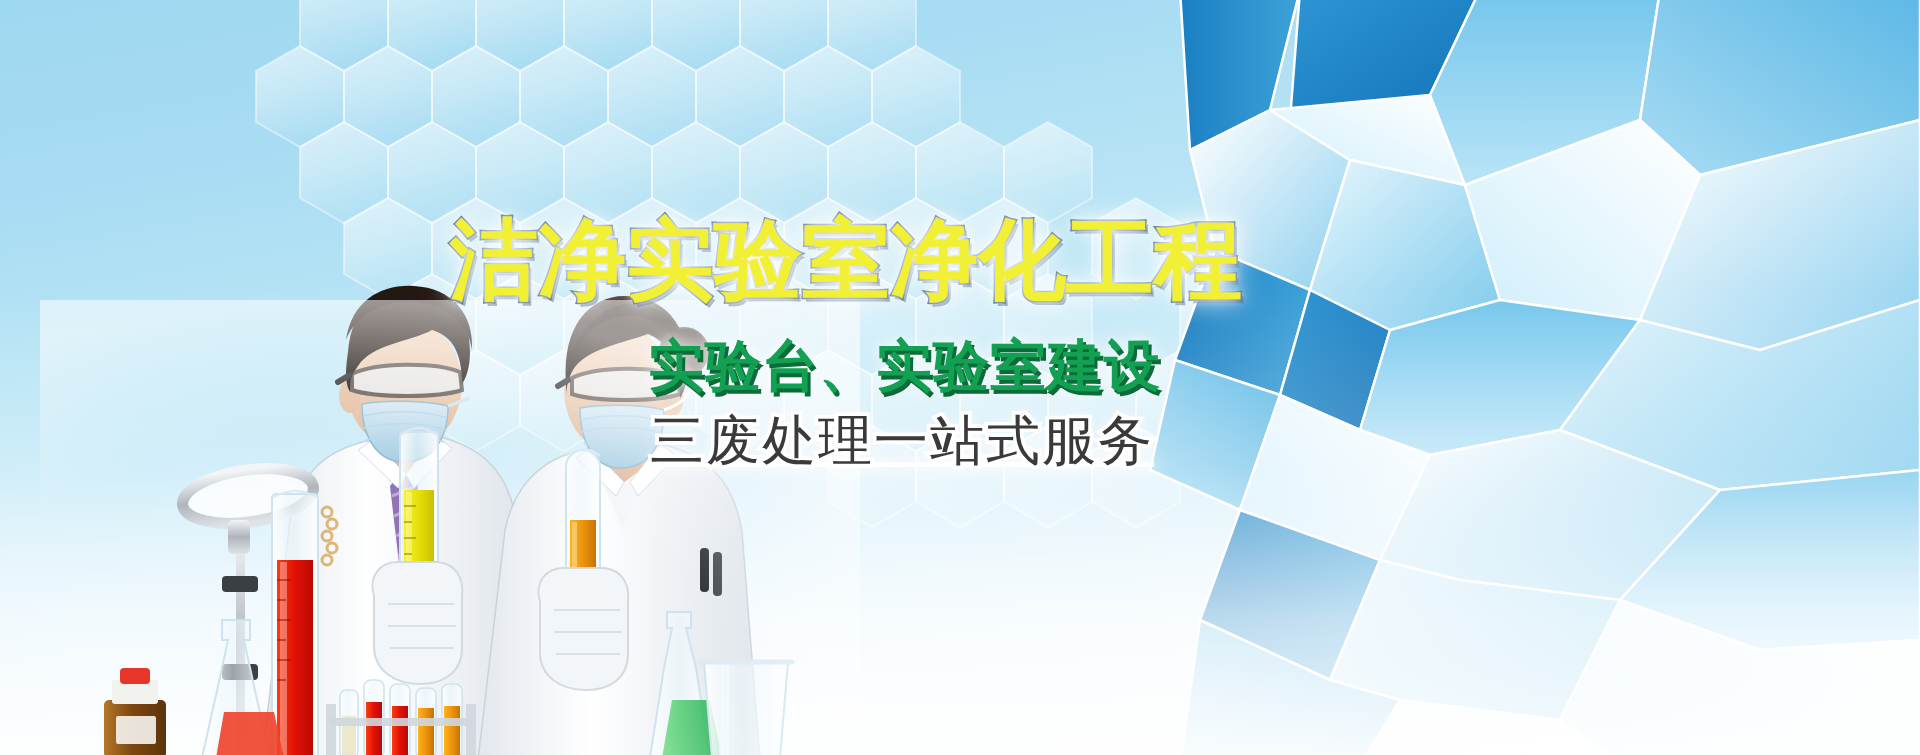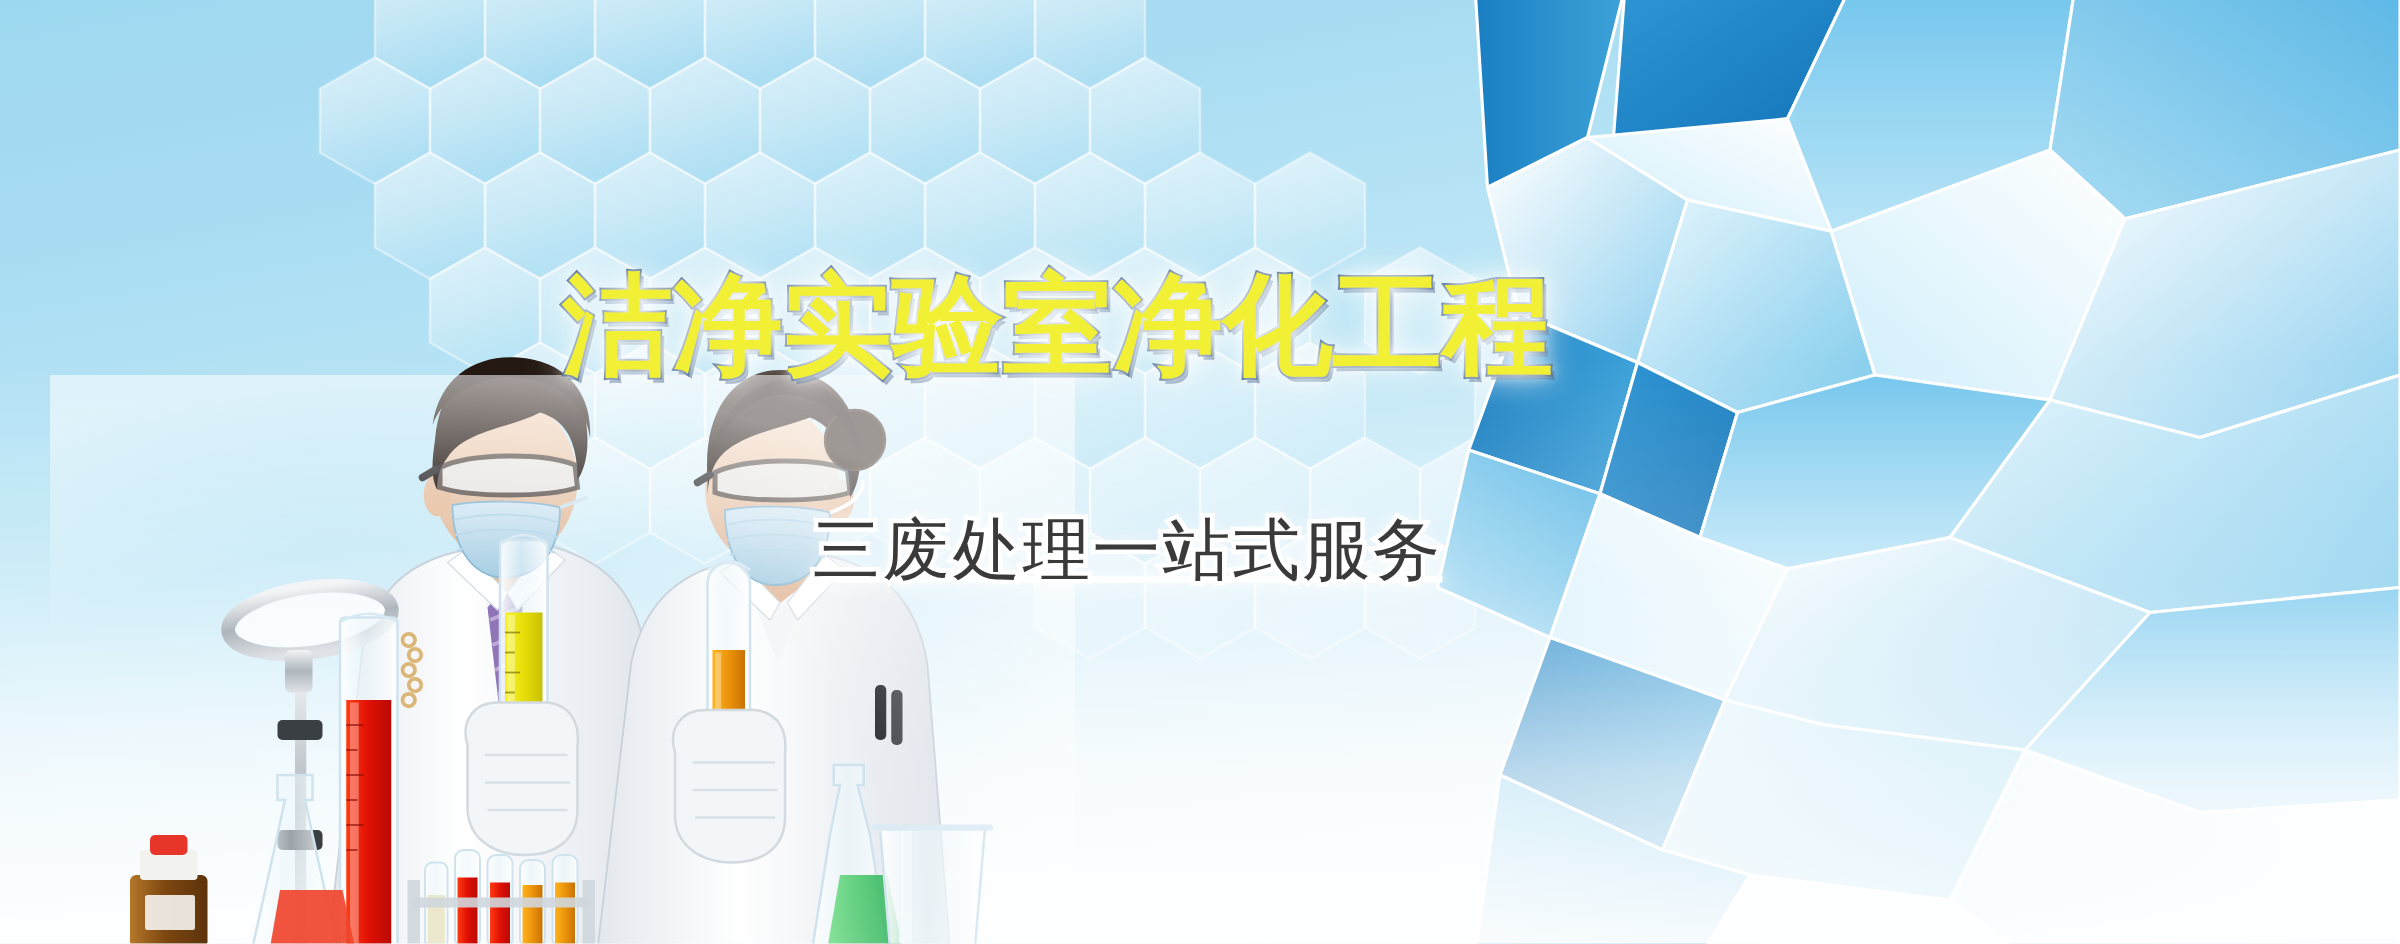--- a/index.html
+++ b/index.html
@@ -426,16 +426,17 @@
     <g>
       <path d="M704,662 h84 l-8,96 h-68 z" fill="url(#glassG)" stroke="#cfe3ee" stroke-width="2"></path>
       <path d="M700,662 h92" stroke="#dbeaf3" stroke-width="5" fill="none" stroke-linecap="round"></path>
     </g>
 
     <rect x="40" y="300" width="820" height="470" fill="url(#photoFade)" opacity=".55"></rect>
   </svg>
 
   <div id="copy">
     <div class="line" id="headline">洁净实验室净化工程</div>
+    <div class="line" id="subline">实验台、实验室建设</div>
     <div class="line" id="tagline">三废处理一站式服务</div>
   </div>
 
 </div>
 
 </body></html>

